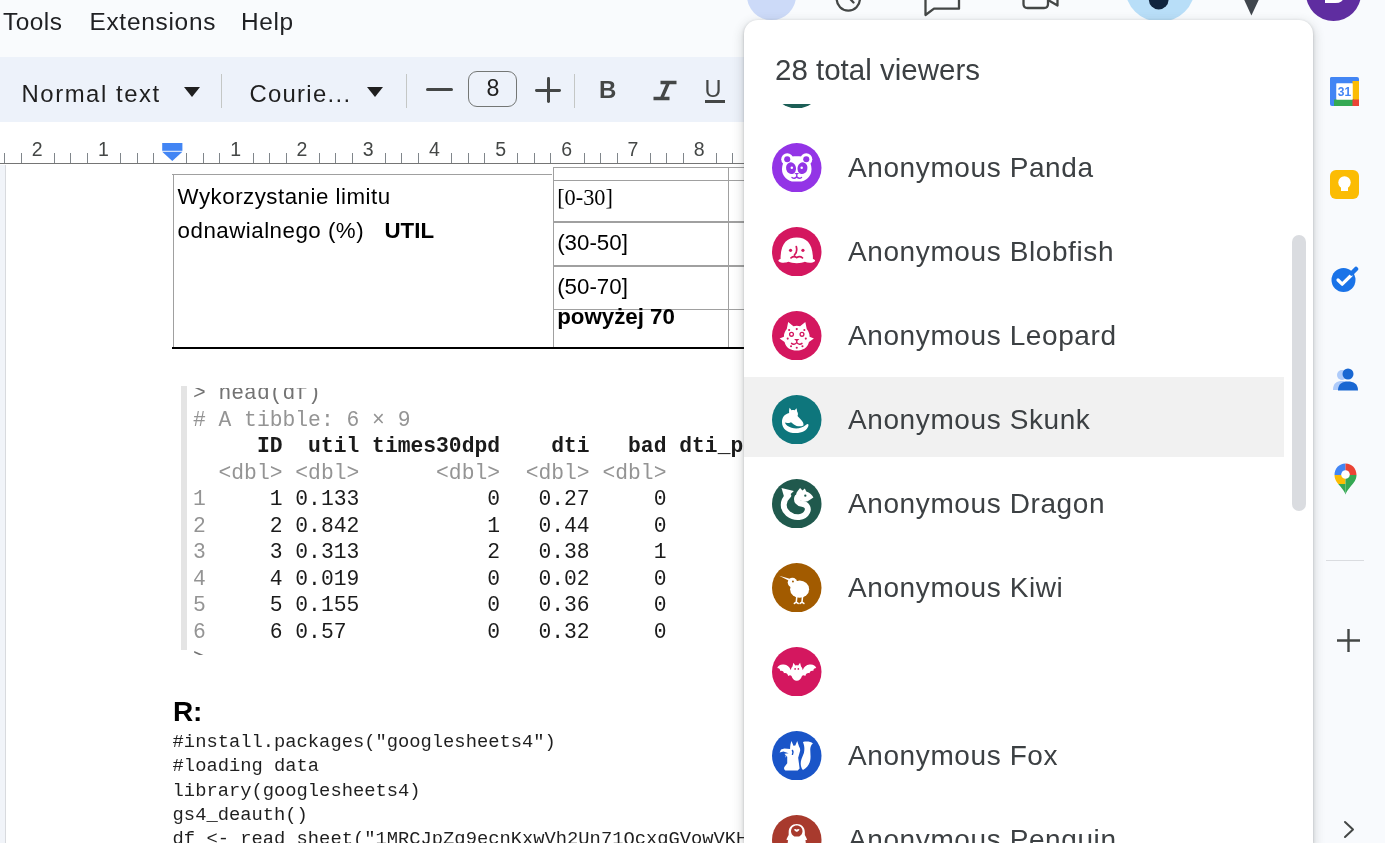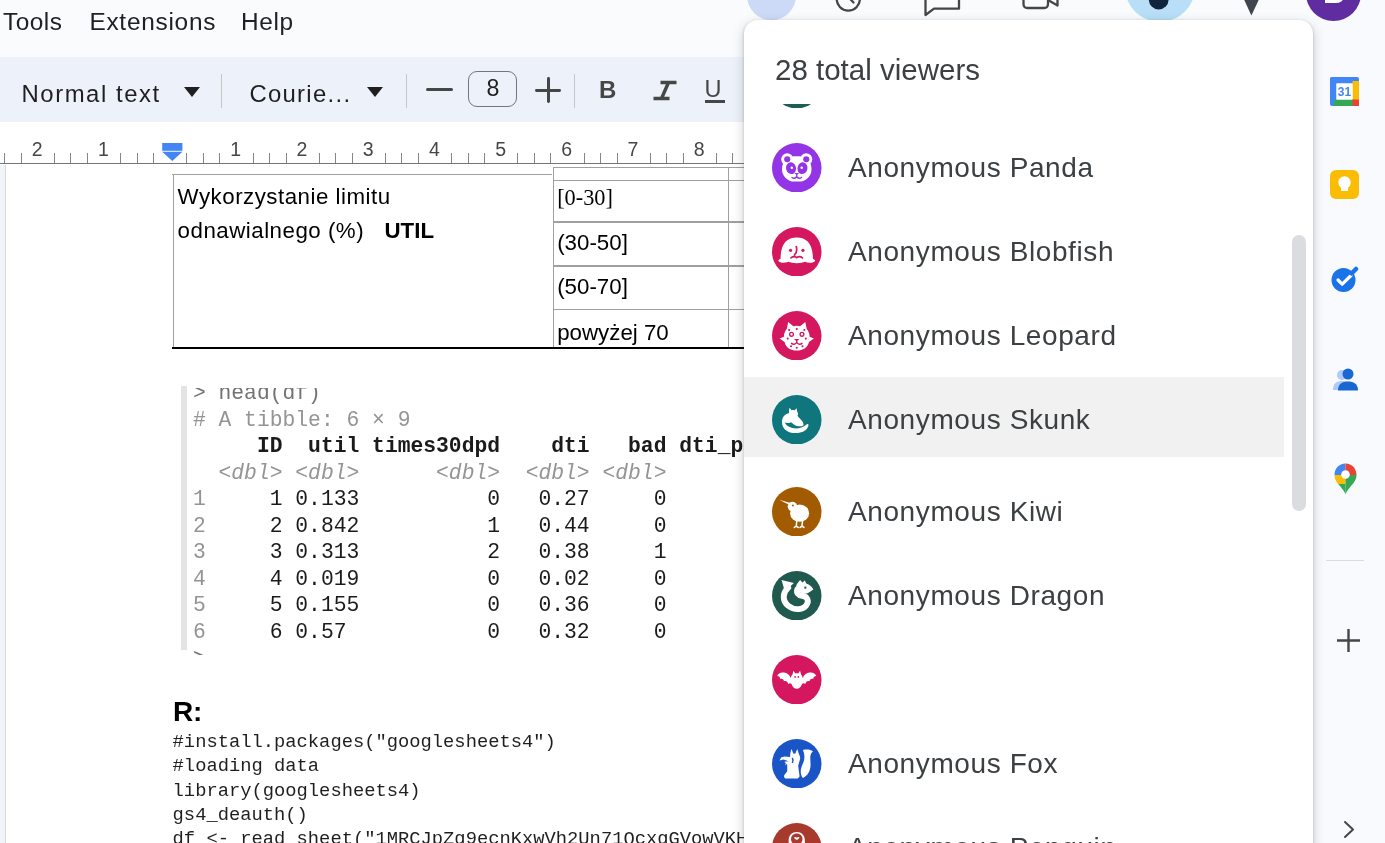--- a/index.html
+++ b/index.html
@@ -24,35 +24,35 @@
 
 .tl { position:absolute; background:#a0a0a0; }
 .celltext { position:absolute; font-size:22.3px; line-height:22.3px; color:#000; }
 
 #console { position:absolute; left:176px; top:388px; width:568px; height:267px; overflow:hidden; }
 #console pre { margin:-7.6px 0 0 16.9px; font-family:"Liberation Mono",monospace; font-size:21.33px; line-height:26.5px; }
 #console .cb { color:#737373; }
 #console .cg { color:#949494; }
 #console .ck { color:#1b1b1b; }
 #console .bold { font-weight:bold; }
-#console .it { font-style:italic; }
+#console .it { }
 #conbar { position:absolute; left:181px; top:386px; width:6px; height:264px; background:#e4e4e4; }
 
 #rhead { position:absolute; left:172.9px; top:698px; font-size:28px; line-height:28px; font-weight:bold; color:#000; }
 #rcode { position:absolute; left:172.6px; top:730px; font-family:"Liberation Mono",monospace; font-size:18.8px; line-height:24.3px; color:#1f1f1f; }
 
 #sidebar { position:absolute; left:1313px; top:0; width:72px; height:843px; background:#f8fafd; }
 
 #panel { position:absolute; left:744px; top:20px; width:569px; height:823px; background:#fff; border-radius:14px 14px 0 0;
   box-shadow:0 4px 10px 3px rgba(60,64,67,.15), 0 1px 3px rgba(60,64,67,.3); }
 #ptitle { position:absolute; left:31px; top:34.9px; font-size:29.5px; line-height:29.5px; color:#3c4043; }
 #plist { position:absolute; left:0; top:84px; width:569px; height:739px; overflow:hidden; }
 #plistin { margin-top:-63px; }
 .vrow { position:relative; height:84px; }
-.vrow.hl { background:#f1f1f1; width:540px; height:80px; margin:0 0 12px 0; }
+.vrow.hl { background:#f1f1f1; width:540px; height:80px; margin:0 0 4px 0; }
 .vav { position:absolute; left:28.2px; top:17.8px; }
 .vname { position:absolute; left:104px; top:28.6px; font-size:28px; line-height:28px; letter-spacing:0.6px; color:#3c4043; }
 #pscroll { position:absolute; left:548px; top:215px; width:14px; height:276px; border-radius:7px; background:#dadce0; }
 </style></head>
 <body>
 <div id="header"></div>
 <div class="mi" style="left:3px;letter-spacing:0.5px;">Tools</div>
 <div class="mi" style="left:89.4px;letter-spacing:0.75px;">Extensions</div>
 <div class="mi" style="left:240.9px;letter-spacing:0.7px;">Help</div>
 
@@ -140,21 +140,21 @@
 <div class="tl" style="left:172.6px;top:173.7px;width:1.4px;height:174.3px;"></div>
 <div class="tl" style="left:552.5px;top:166.5px;width:1.4px;height:181.5px;"></div>
 <div class="tl" style="left:727.5px;top:166.5px;width:1.4px;height:181.5px;"></div>
 <div style="position:absolute;left:171.5px;top:346.6px;width:572.5px;height:2.9px;background:#000;"></div>
 
 <div class="celltext" style="left:177.6px;top:180.1px;line-height:33.9px;letter-spacing:0.5px;">Wykorzystanie limitu<br>odnawialnego (%)</div>
 <div class="celltext" style="left:384.5px;top:220.4px;font-weight:bold;">UTIL</div>
 <div class="celltext" style="left:557.2px;top:186.7px;font-family:Liberation Serif, serif;">[0-30]</div>
 <div class="celltext" style="left:557.2px;top:232.3px;">(30-50]</div>
 <div class="celltext" style="left:557.2px;top:276.3px;">(50-70]</div>
-<div class="celltext" style="left:557.2px;top:322px;">powyżej 70</div>
+<div class="celltext" style="left:557.2px;top:306px;font-weight:bold;">powyżej 70</div>
 
 <div id="conbar"></div>
 <div id="console">
     <pre><span class="cb">&gt; head(df)</span>
 <span class="cg"># A tibble: 6 × 9</span>
 <span class="ck bold">     ID  util times30dpd    dti   bad dti_p</span>
 <span class="cg it">  &lt;dbl&gt; &lt;dbl&gt;      &lt;dbl&gt;  &lt;dbl&gt; &lt;dbl&gt;</span>
 <span class="cg">1</span><span class="ck">     1 0.133          0   0.27     0</span>
 <span class="cg">2</span><span class="ck">     2 0.842          1   0.44     0</span>
 <span class="cg">3</span><span class="ck">     3 0.313          2   0.38     1</span>
@@ -301,41 +301,41 @@
         </div>
 <div class="vrow hl">
           <div class="vav"><svg width="49.5" height="49.5" viewBox="0 0 52 52">
               <circle cx="26" cy="26" r="26" fill="#0e767c"></circle>
               <path fill="#fff" d="M18.5,13.5 L20.5,16 C21.5,15.6 22.8,15.6 23.8,16 L25.8,13.8 L26.5,17.5 C27.5,19 27.5,20.5 26.8,22 L30,25.5 C32.5,28 33.5,30 33,32 C30,33.5 26,33.2 23,31 L20,28.5 C18,29.5 15.5,29.8 13.5,29 C14.5,31.5 17,33.5 20.5,34.5 C26,36 31.5,35 35.5,31.5 C37.5,29.8 38.8,30.5 38.2,32.5 C36.8,37 31.5,40 25,40 C16.5,40 10.5,35.5 10.5,28.5 C10.5,23.5 13.5,20 18,19 C17.8,17 18,15 18.5,13.5 Z"></path>
             </svg></div>
           <div class="vname">Anonymous Skunk</div>
         </div>
 <div class="vrow">
           <div class="vav"><svg width="49.5" height="49.5" viewBox="0 0 52 52">
+              <circle cx="26" cy="26" r="26" fill="#20594d"></circle>
+              <path d="M17,17.5 C11,23 10.5,31 17,36.5 C24,42 34,41 37,34.5 C38.8,30.5 36.5,26.5 31.5,26 C27.5,25.6 25.5,23 26.5,19.5" stroke="#fff" stroke-width="6.2" fill="none" stroke-linecap="round"></path>
+<polygon points="10,9.5 23,12.5 13.5,21.5" fill="#fff"></polygon>
+<path fill="#fff" d="M27,12.5 L29.5,9.5 L32,12 L34.5,10 L36,13 C39.5,14 42.5,16.5 43.5,19.5 L37.5,23.5 C33,24.5 28.5,23 26,19.5 C24.8,17 25.2,14.5 27,12.5 Z"></path>
+<circle cx="35" cy="17.5" r="1.2" fill="#20594d"></circle>
+            </svg></div>
+          <div class="vname">Anonymous Dragon</div>
+        </div>
+<div class="vrow">
+          <div class="vav"><svg width="49.5" height="49.5" viewBox="0 0 52 52">
               <circle cx="26" cy="26" r="26" fill="#a25b00"></circle>
               <ellipse cx="29" cy="27.5" rx="10" ry="9" fill="#fff"></ellipse>
 <circle cx="21.5" cy="20.5" r="5" fill="#fff"></circle>
 <path d="M19.5,19.5 L7.5,13.5 L20.5,17.2 Z" fill="#fff"></path>
 <circle cx="22" cy="19.5" r="1" fill="#a25b00"></circle>
 <path d="M26,36 L25.5,41 M25.5,41 L23.5,42.5 M25.5,41 L27.5,42.5 M32,36 L31.5,41 M31.5,41 L29.5,42.5 M31.5,41 L33.5,42.5" stroke="#fff" stroke-width="1.6" fill="none" stroke-linecap="round"></path>
             </svg></div>
           <div class="vname">Anonymous Kiwi</div>
         </div>
 <div class="vrow">
           <div class="vav"><svg width="49.5" height="49.5" viewBox="0 0 52 52">
-              <circle cx="26" cy="26" r="26" fill="#20594d"></circle>
-              <path d="M17,17.5 C11,23 10.5,31 17,36.5 C24,42 34,41 37,34.5 C38.8,30.5 36.5,26.5 31.5,26 C27.5,25.6 25.5,23 26.5,19.5" stroke="#fff" stroke-width="6.2" fill="none" stroke-linecap="round"></path>
-<polygon points="10,9.5 23,12.5 13.5,21.5" fill="#fff"></polygon>
-<path fill="#fff" d="M27,12.5 L29.5,9.5 L32,12 L34.5,10 L36,13 C39.5,14 42.5,16.5 43.5,19.5 L37.5,23.5 C33,24.5 28.5,23 26,19.5 C24.8,17 25.2,14.5 27,12.5 Z"></path>
-<circle cx="35" cy="17.5" r="1.2" fill="#20594d"></circle>
-            </svg></div>
-          <div class="vname">Anonymous Dragon</div>
-        </div>
-<div class="vrow">
-          <div class="vav"><svg width="49.5" height="49.5" viewBox="0 0 52 52">
               <circle cx="26" cy="26" r="26" fill="#d4175f"></circle>
               <path fill="#fff" d="M22.5,16.5 L24.5,19.5 C25.5,19.1 26.5,19.1 27.5,19.5 L29.5,16.5 L30.5,20.5 C31.5,21.5 32,22.5 32,24 L32.5,24 C33.5,21 36,19 39.5,18.5 C43,18 45.5,19.5 46.5,22 C44.5,22 43.5,23 43.5,25 C41,24.5 39.5,25.5 39.5,27.5 C37,27 35.5,28 35,30.5 C33.5,29.5 32.5,29.5 31.5,30.5 C30.5,33.5 28.5,35.5 26,35.5 C23.5,35.5 21.5,33.5 20.5,30.5 C19.5,29.5 18.5,29.5 17,30.5 C16.5,28 15,27 12.5,27.5 C12.5,25.5 11,24.5 8.5,25 C8.5,23 7.5,22 5.5,22 C6.5,19.5 9,18 12.5,18.5 C16,19 18.5,21 19.5,24 L20,24 C20,22.5 20.5,21.5 21.5,20.5 Z"></path>
 <circle cx="24.3" cy="23" r="0.9" fill="#d4175f"></circle>
               <circle cx="27.7" cy="23" r="0.9" fill="#d4175f"></circle>
             </svg></div>
         </div>
 <div class="vrow">
           <div class="vav"><svg width="49.5" height="49.5" viewBox="0 0 52 52">
               <circle cx="26" cy="26" r="26" fill="#1a55c8"></circle>
               <path fill="#fff" d="M20.5,10.5 L22.5,15.5 L24.5,15.2 L26.5,10.5 L28.5,16.5 C29.5,18 29.8,19.5 29.5,21 L27.5,28 L29,39.5 L27,41.5 L14,41.5 C12.5,40.5 12.2,39 13.2,37.5 L16,34 L16,27 L13,24 L17.5,23.5 L12,21.5 L8,22.5 L9.5,19.5 L13,18.5 L19,19 C19,16 19.5,13 20.5,10.5 Z M14,25.5 L15,26.5 L14.5,28 Z"></path>

